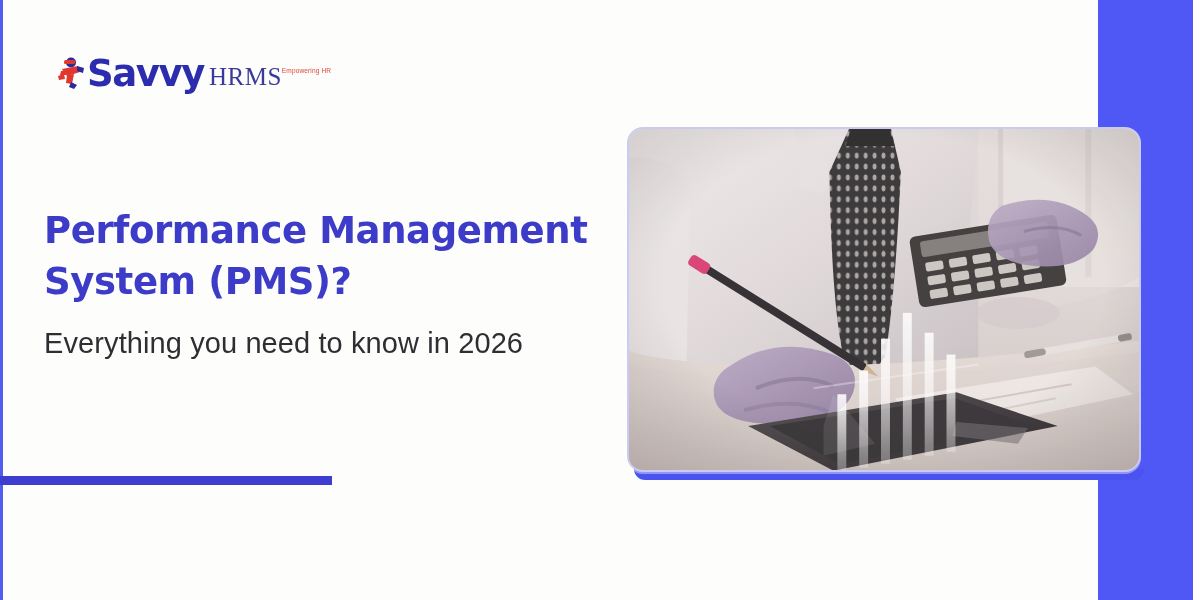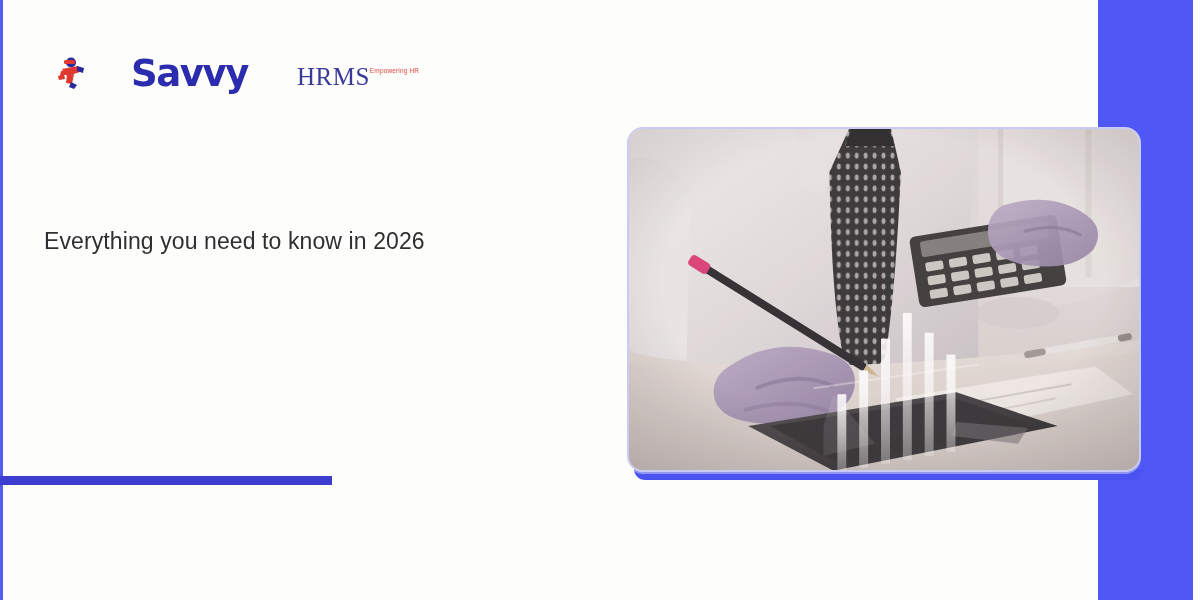--- a/index.html
+++ b/index.html
@@ -49,21 +49,20 @@
   }
 
   
   .logo {
     position: absolute;
     left: 58px;
     top: 44px;
     display: flex;
     align-items: flex-end;
     height: 46px;
-    gap: 44px;
   }
   .logo-mark {
     width: 28px;
     height: 34px;
     margin-right: 1px;
     position: relative;
     flex: 0 0 auto;
   }
   .logo-mark svg { display: block; }
 
@@ -117,21 +116,21 @@
     font-size: 37px;
     line-height: 51px;
     letter-spacing: -0.4px;
     color: #3c3cc9;
     white-space: pre-line;
   }
   .subhead {
     margin-top: 21px;
     font-family: "Liberation Sans", sans-serif;
     font-weight: 400;
-    font-size: 23px;
+    font-size: 29px;
     line-height: 30px;
     letter-spacing: .1px;
     color: #2f2f33;
   }
 
   
   .accent-bar {
     position: absolute;
     left: 0;
     top: 476px;
@@ -188,20 +187,21 @@
       </svg>
     </div>
     <div class="logo-wordmark">Savvy</div>
     <div class="logo-suffix-wrap">
       <div class="logo-suffix">HRMS</div>
       <div class="logo-tagline">Empowering HR</div>
     </div>
   </div>
 
   <div class="copy">
+    <h1 class="headline">Performance Management System (PMS)?</h1>
     <p class="subhead">Everything you need to know in 2026</p>
   </div>
 
   <div class="accent-bar"></div>
 
   <div class="right-band"></div>
   <div class="right-band-outer-edge"></div>
 
   <div class="media-card-underline"></div>
   <div class="media-card">

